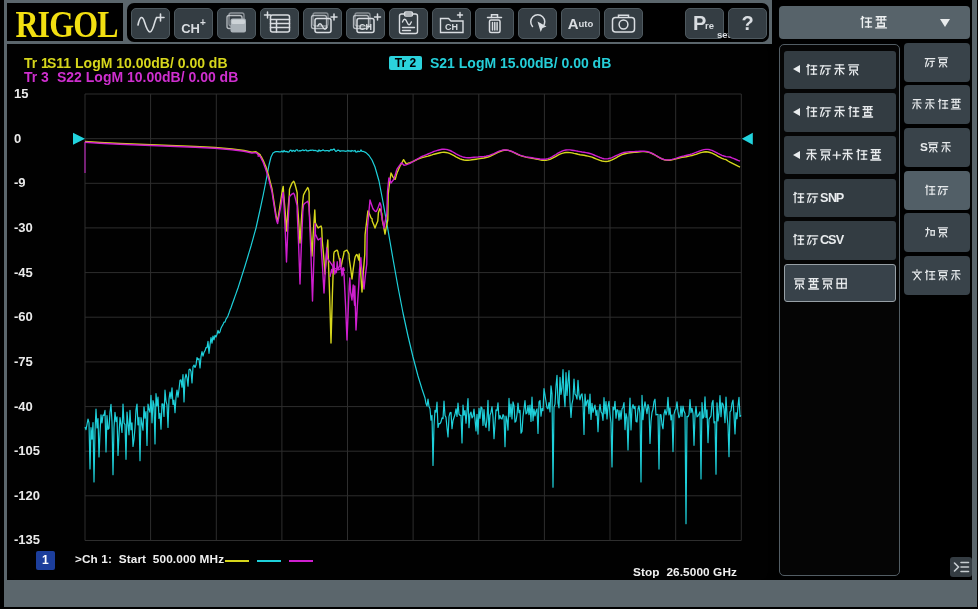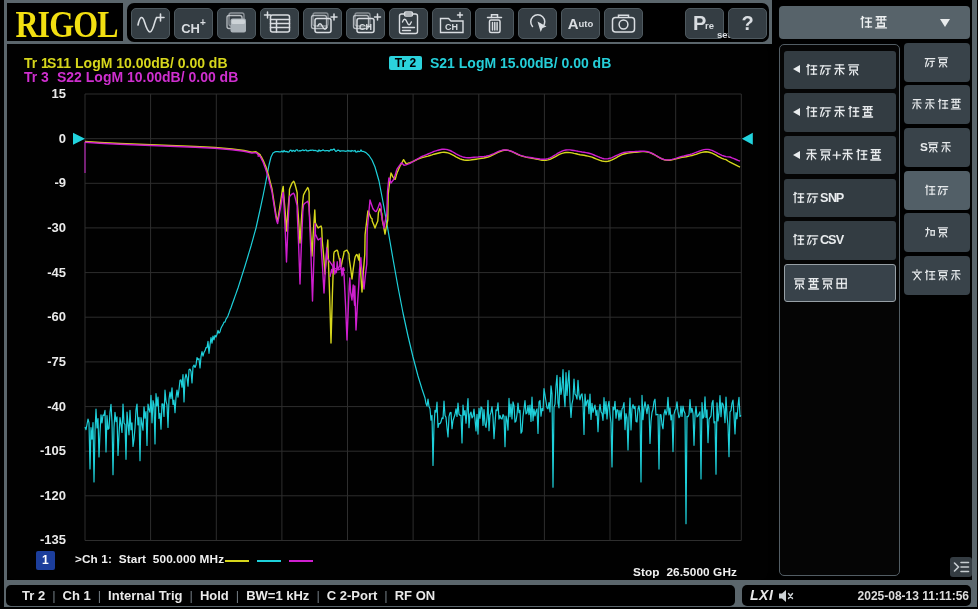--- a/index.html
+++ b/index.html
@@ -10,21 +10,21 @@
 #logo { position:absolute; left:7px; top:3px; width:116px; height:38px; background:#000; border-radius:0;  }
 #logo span { position:absolute; left:0; right:11px; top:0; text-align:center; font-family:"Liberation Serif",serif; font-weight:bold; font-size:38px; color:#f2df11; letter-spacing:-1px; line-height:42px; transform:scaleX(0.84); transform-origin:50% 50%; }
 #btnbar { position:absolute; left:127px; top:3px; width:642px; height:39px; background:#000; border-radius:7px; }
 .tb { position:absolute; top:5px; width:39px; height:31px; background:#343d43; border:1px solid #4e595f; border-radius:5px; text-align:center; line-height:27px; }
 .tb svg { vertical-align:middle; }
 .ictxt { color:#d9dde1; font-weight:bold; vertical-align:middle; }
 .icsup { color:#d9dde1; font-weight:bold; font-size:10px; vertical-align:7px; }
 #plot { position:absolute; left:7px; top:44px; width:761px; height:536px; background:#010101; border-radius:7px; }
 #plotsvg { position:absolute; left:0; top:0; }
 .tl { position:absolute; font-size:14px; font-weight:bold; white-space:pre; letter-spacing:0px; }
-.ylab { position:absolute; width:52px; left:7px; text-align:right; font-size:13px; font-weight:bold; color:#eaeaea; height:16px; line-height:16px; }
+.ylab { position:absolute; width:52px; left:7px; text-align:left; font-size:13px; font-weight:bold; color:#eaeaea; height:16px; line-height:16px; }
 #rp { position:absolute; left:772px; top:0; width:200px; height:580px; background:#000; border-radius:0 8px 8px 0; }
 #rphdr { position:absolute; left:7px; top:6px; width:191px; height:33px; background:#57636a; border-radius:4px; }
 #rphdr .c { position:absolute; left:80px; top:9px; }
 #rphdr .tri { position:absolute; right:20px; top:13px; width:0; height:0; border-left:5px solid transparent; border-right:5px solid transparent; border-top:8px solid #e8ebec; }
 #menu { position:absolute; left:7px; top:44px; width:121px; height:532px; border:1px solid #525d64; border-radius:5px; background:#050505; }
 .mbtn { position:absolute; left:4px; width:112px; height:38.4px; background:#333c42; border-radius:3px; }
 .menuf { border:1px solid #97a0a6; background:#38424a; }
 .marrow { position:absolute; left:9px; top:14.5px; width:0; height:0; border-top:4.5px solid transparent; border-bottom:4.5px solid transparent; border-right:7px solid #e9ecee; }
 .tab { position:absolute; left:132px; width:66px; height:39.2px; background:#39434a; border-radius:4px; }
 .tabon { background:#525f67; }
@@ -626,21 +626,12 @@
             </g>
           </svg></span>
       </div>
     <div id="collapse" style="text-align:center;line-height:18px"><svg width="22" height="20" viewBox="0 0 22 20">
           <g stroke="#c7cdd1" stroke-width="1.6" fill="none" stroke-linecap="round">
             <path d="M4.5 6 l4 4 -4 4"></path>
             <path d="M11 5.5 h7.5 M11 10 h7.5 M11 14.5 h7.5"></path>
           </g>
         </svg></div>
   </div>
-  <div id="sb1"><span>Tr 2</span><span class="sep">|</span><span>Ch 1</span><span class="sep">|</span><span>Internal Trig</span><span class="sep">|</span><span>Hold</span><span class="sep">|</span><span>BW=1 kHz</span><span class="sep">|</span><span>C 2-Port</span><span class="sep">|</span><span>RF ON</span></div>
-  <div id="sb2">
-      <span id="lxi">LXI</span>
-      <span style="position:absolute;left:35px;top:4px"><svg width="17" height="14" viewBox="0 0 17 14">
-          <path d="M2 4.5 h3 L9 1 v12 L5 9.5 H2 z" fill="#cdd2d5"></path>
-          <path d="M11.5 4.5 l4 5 M15.5 4.5 l-4 5" stroke="#cdd2d5" stroke-width="1.4" fill="none" stroke-linecap="round"></path>
-        </svg></span>
-      <span id="clock">2025-08-13 11:11:56</span>
-    </div>
 </div>
 </body></html>

